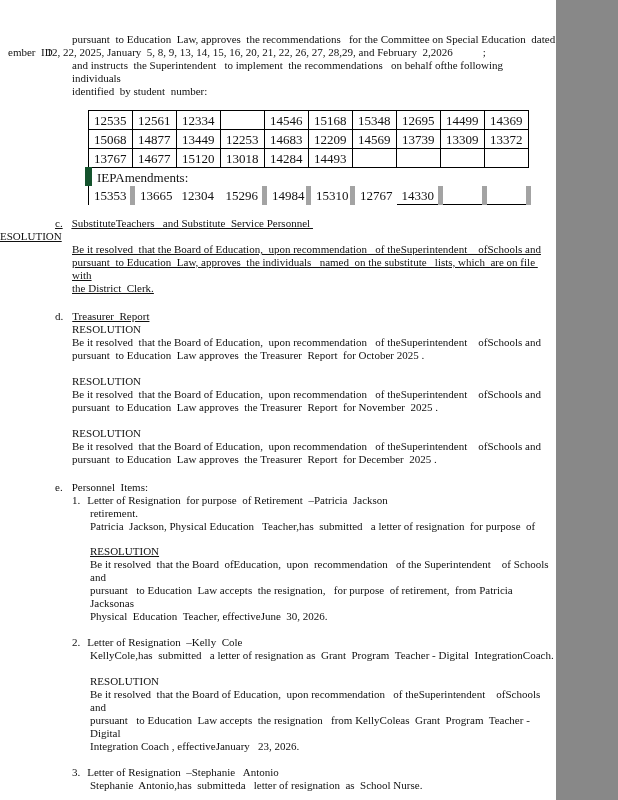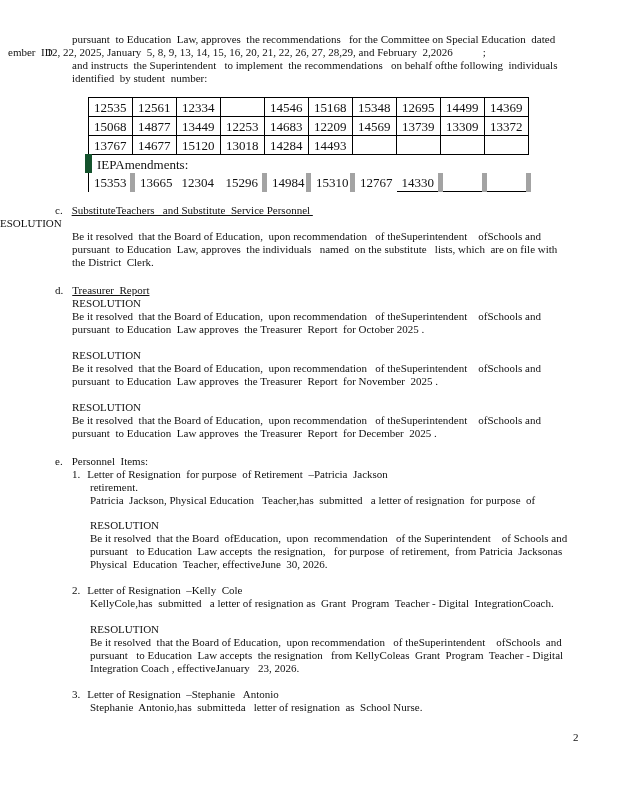--- a/index.html
+++ b/index.html
@@ -1,32 +1,32 @@
 <!DOCTYPE html>
 <html><head>
 <meta charset="utf-8">
 <style>
   html,body{margin:0;padding:0;background:#888;}
   #page{
-    width:618px;height:800px;position:relative;background:#ffffff;
+    width:556px;height:800px;position:relative;background:#ffffff;
     font-family:"Liberation Serif","DejaVu Serif",serif;
     font-size:11px;line-height:13px;color:#111;overflow:hidden;
   }
   .ln{white-space:pre-wrap;}
   .ml72{margin-left:72px;}
   .ml90{margin-left:90px;}
   .ml55{margin-left:55px;}
   .ml8{margin-left:8px;}
   .ml0{margin-left:0;}
   .u{text-decoration:underline;}
   .hgap{margin-left:9px;}
   .igap{margin-left:7px;}
   .overlap{margin-left:-6px;}
   .semi{margin-left:30px;}
-  .gap{margin-top:12px;}
+  .gap{margin-top:12px;text-decoration:underline;}
   .gap13{margin-top:13px;}
   .intro{padding-top:33px;}
   table.ids{
     border-collapse:collapse;table-layout:fixed;
     width:446px;margin:12px 0 0 85px;
   }
   table.ids td{
     height:18px;padding:0 0 0 5px;font-size:13px;
     vertical-align:middle;overflow:hidden;
   }

